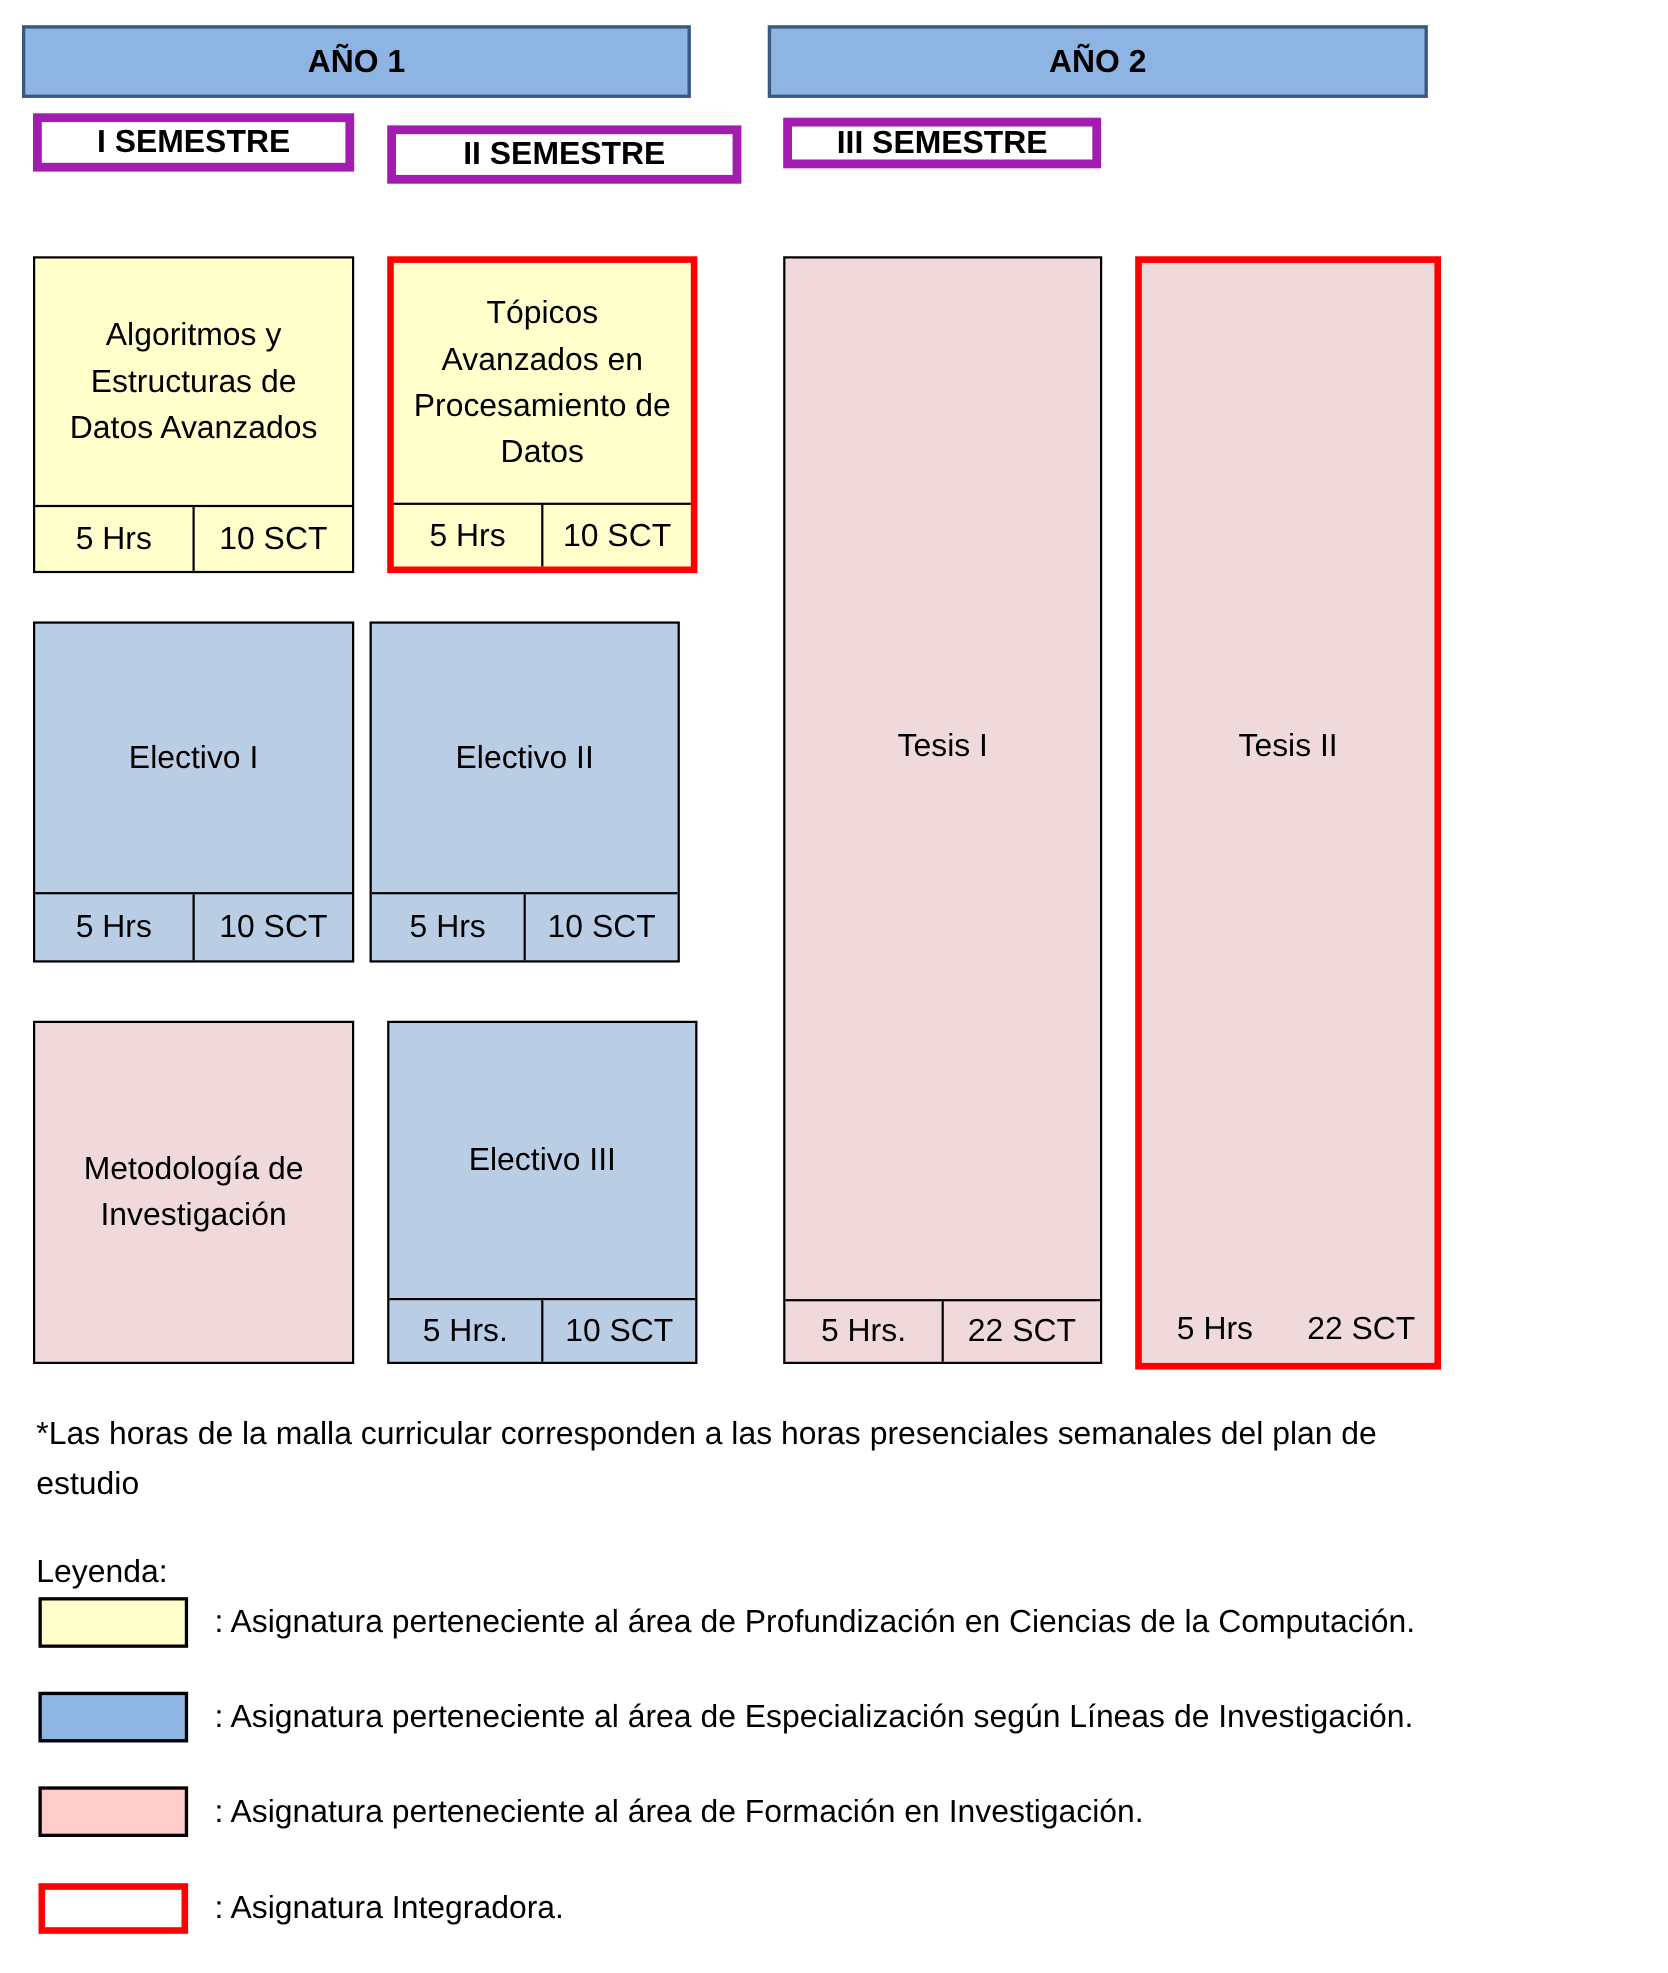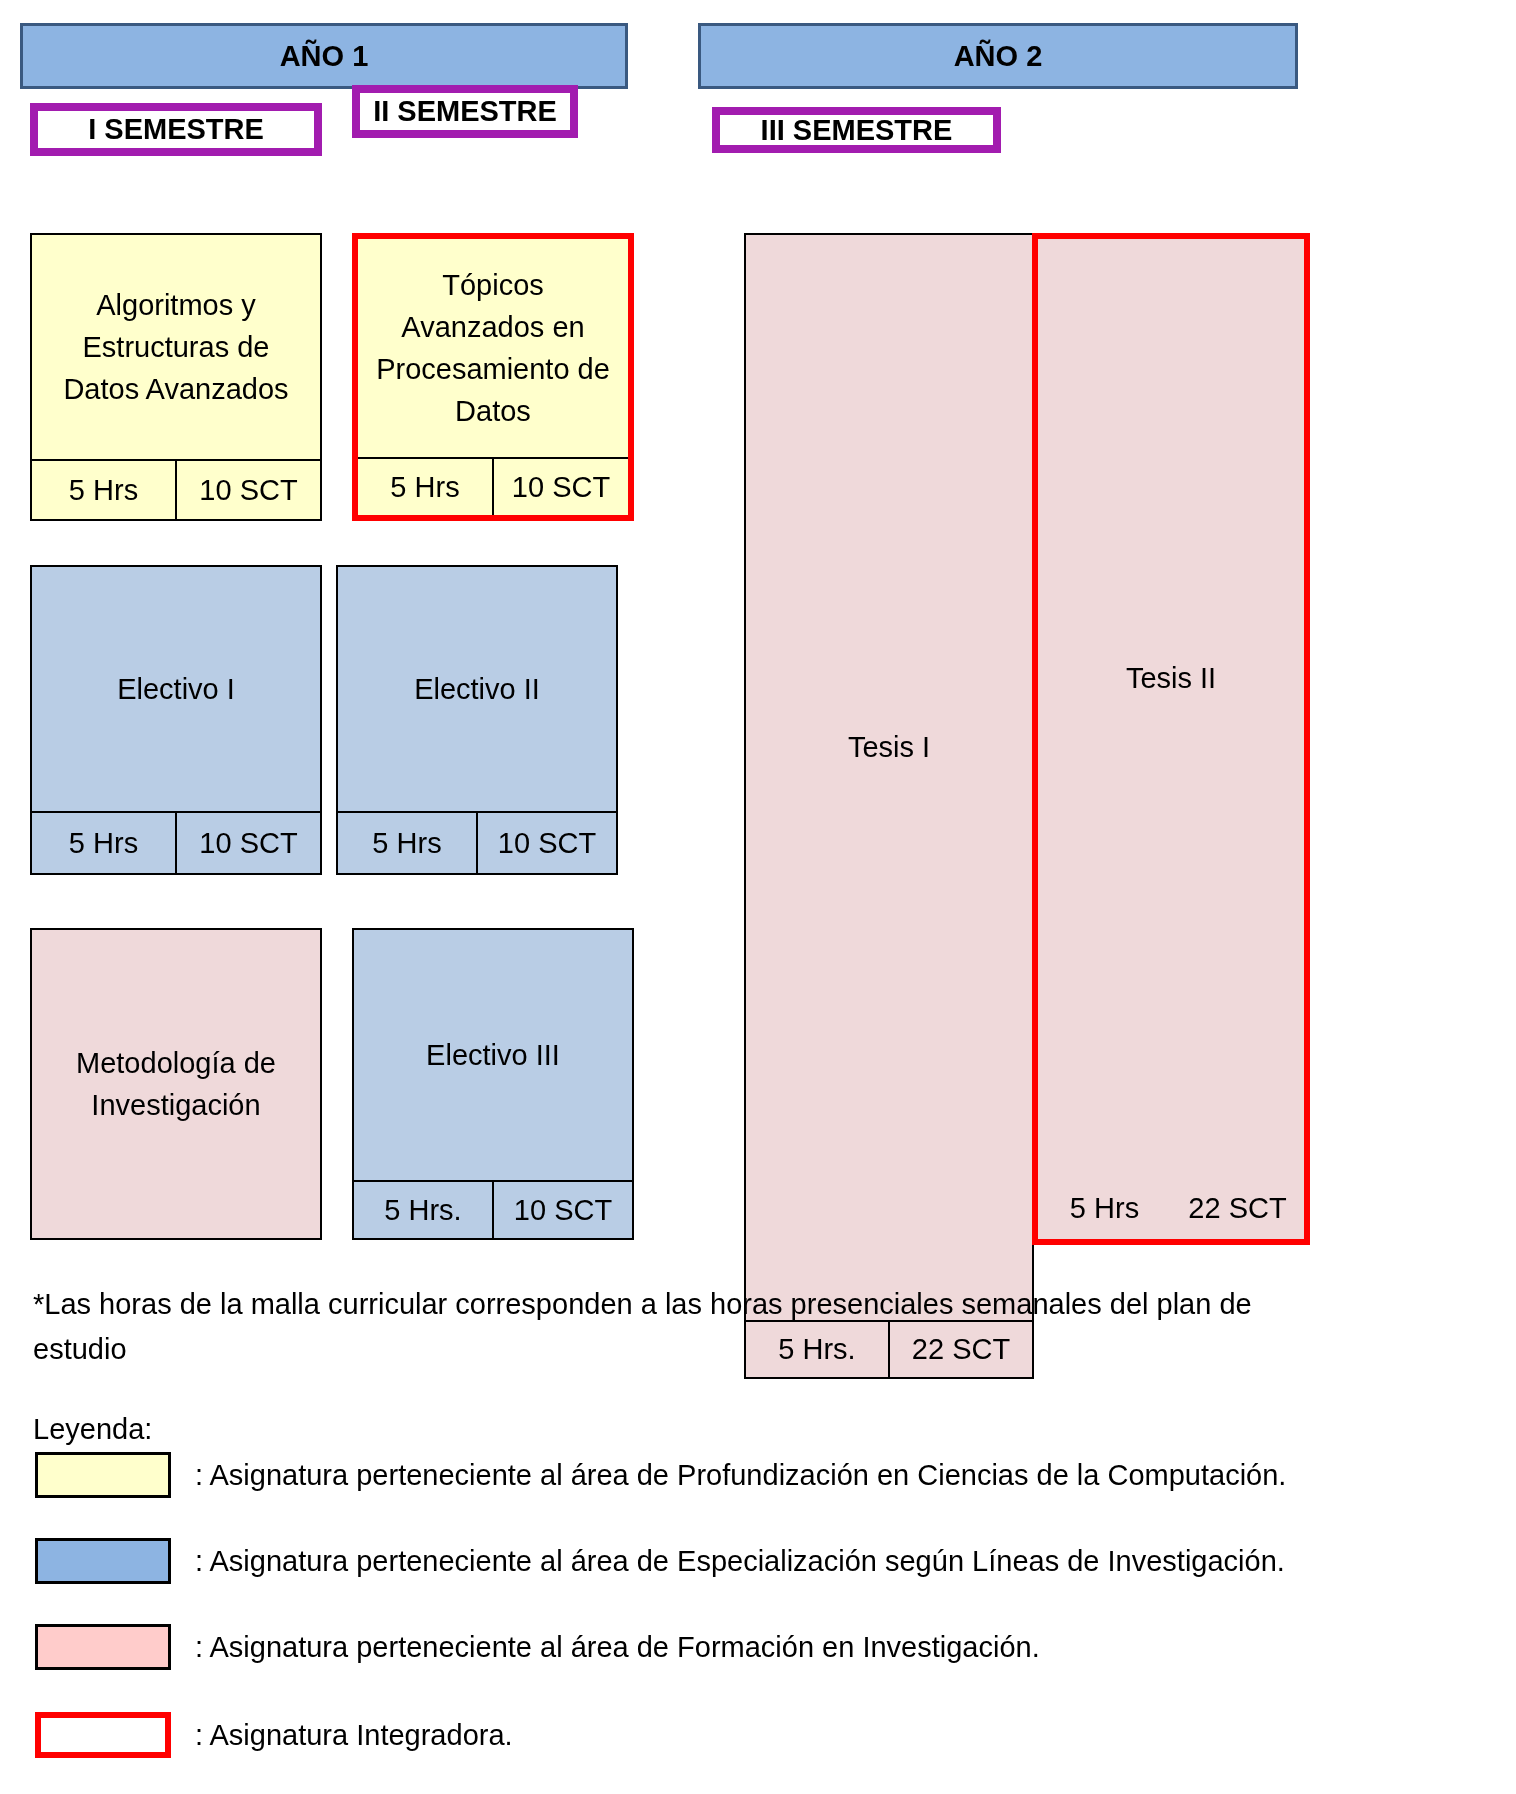--- a/index.html
+++ b/index.html
@@ -61,21 +61,21 @@
   <div class="year-header" style="left:20px;top:23px;width:608px;height:66px;">
     <span>AÑO 1</span>
   </div>
   <div class="year-header" style="left:698px;top:23px;width:600px;height:66px;">
     <span>AÑO 2</span>
   </div>
 
   <div class="sem-header" style="left:30px;top:103px;width:292px;height:53px;">
     <span>I SEMESTRE</span>
   </div>
-  <div class="sem-header" style="left:352px;top:85px;width:226px;height:53px;">
+  <div class="sem-header" style="left:352px;top:114px;width:322px;height:53px;">
     <span>II SEMESTRE</span>
   </div>
   <div class="sem-header" style="left:712px;top:107px;width:289px;height:46px;">
     <span>III SEMESTRE</span>
   </div>
 
   <div class="course fill-yellow" style="left:30px;top:233px;width:292px;height:288px;">
     <div class="course-title">Algoritmos y Estructuras de Datos Avanzados</div>
     <div class="course-footer" style="height:58px;">
       <div class="cell">5 Hrs</div>
@@ -112,21 +112,21 @@
   </div>
 
   <div class="course fill-blue" style="left:352px;top:928px;width:282px;height:312px;">
     <div class="course-title">Electivo III</div>
     <div class="course-footer" style="height:56px;">
       <div class="cell">5 Hrs.</div>
       <div class="cell">10 SCT</div>
     </div>
   </div>
 
-  <div class="course fill-pink" style="left:744px;top:233px;width:290px;height:1146px;">
+  <div class="course fill-pink" style="left:712px;top:233px;width:290px;height:1007px;">
     <div class="course-title tall">Tesis I</div>
     <div class="course-footer" style="height:55px;">
       <div class="cell">5 Hrs.</div>
       <div class="cell">22 SCT</div>
     </div>
   </div>
 
   <div class="course fill-pink red-border" style="left:1032px;top:233px;width:278px;height:1012px;">
     <div class="course-title tall">Tesis II</div>
     <div class="course-footer no-lines" style="height:62px;">

